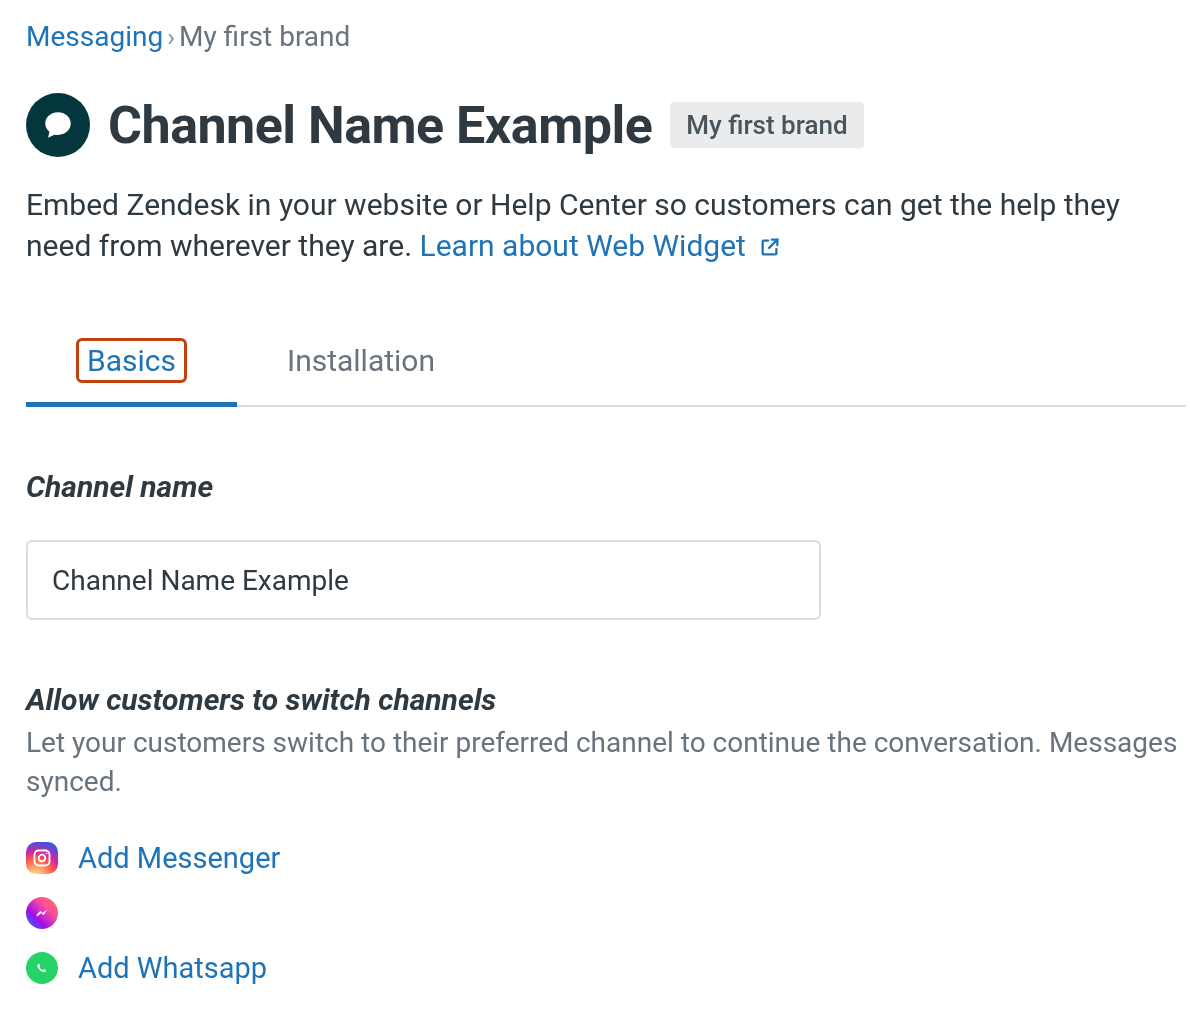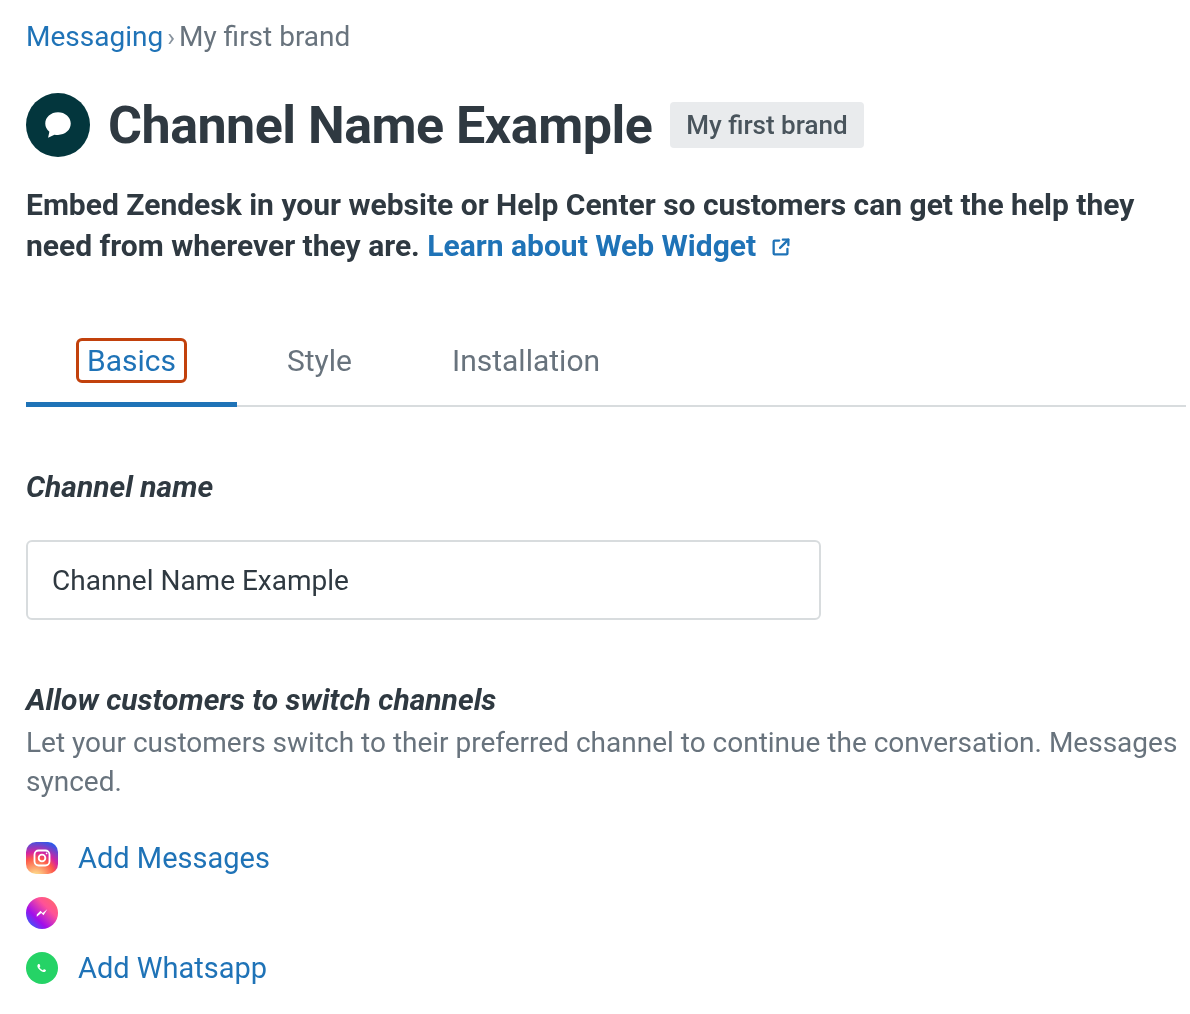--- a/index.html
+++ b/index.html
@@ -56,21 +56,20 @@
     border-radius: 4px;
   }
 
   
   .description {
     font-size: 30px;
     line-height: 1.35;
     color: #2f3941;
     max-width: 1140px;
     margin-bottom: 70px;
-    font-weight: bold;
   }
   .description .learn-link { color: #1f73b7; }
   .ext-icon {
     display: inline-block;
     vertical-align: -2px;
     margin-left: 6px;
   }
 
   
   .tabs {
@@ -189,23 +188,20 @@
       </svg>
     </span>
   </a>
 </p>
 
 <div class="tabs">
   <div class="tab active">
     <span class="tab-label-inner">Basics</span>
   </div>
   <div class="tab">
-    <span class="tab-label-inner">Style</span>
-  </div>
-  <div class="tab">
     <span class="tab-label-inner">Installation</span>
   </div>
 </div>
 
 <div class="section">
   <div class="section-title">Channel name</div>
   <input type="text" class="text-input" value="Channel Name Example" style="">
 </div>
 
 <div class="section">
@@ -214,21 +210,21 @@
 
   <div class="add-links">
     <div class="add-link-row">
       <div class="social-icon ig-icon">
         <svg width="20" height="20" viewBox="0 0 24 24" fill="none" stroke="#fff" stroke-width="2.2">
           <rect x="3" y="3" width="18" height="18" rx="5"></rect>
           <circle cx="12" cy="12" r="4"></circle>
           <circle cx="17.5" cy="6.5" r="1" fill="#fff" stroke="none"></circle>
         </svg>
       </div>
-      <a href="#" class="add-link-text">Add Messages</a>
+      <a href="#" class="add-link-text">Add Messenger</a>
     </div>
 
     <div class="add-link-row">
       <div class="social-icon fb-icon">
         <svg width="18" height="18" viewBox="0 0 24 24" fill="#fff">
           <path d="M5 14l5-5 3 3 6-5-5 8-3-3-6 5z"></path>
         </svg>
       </div>
     </div>
 

